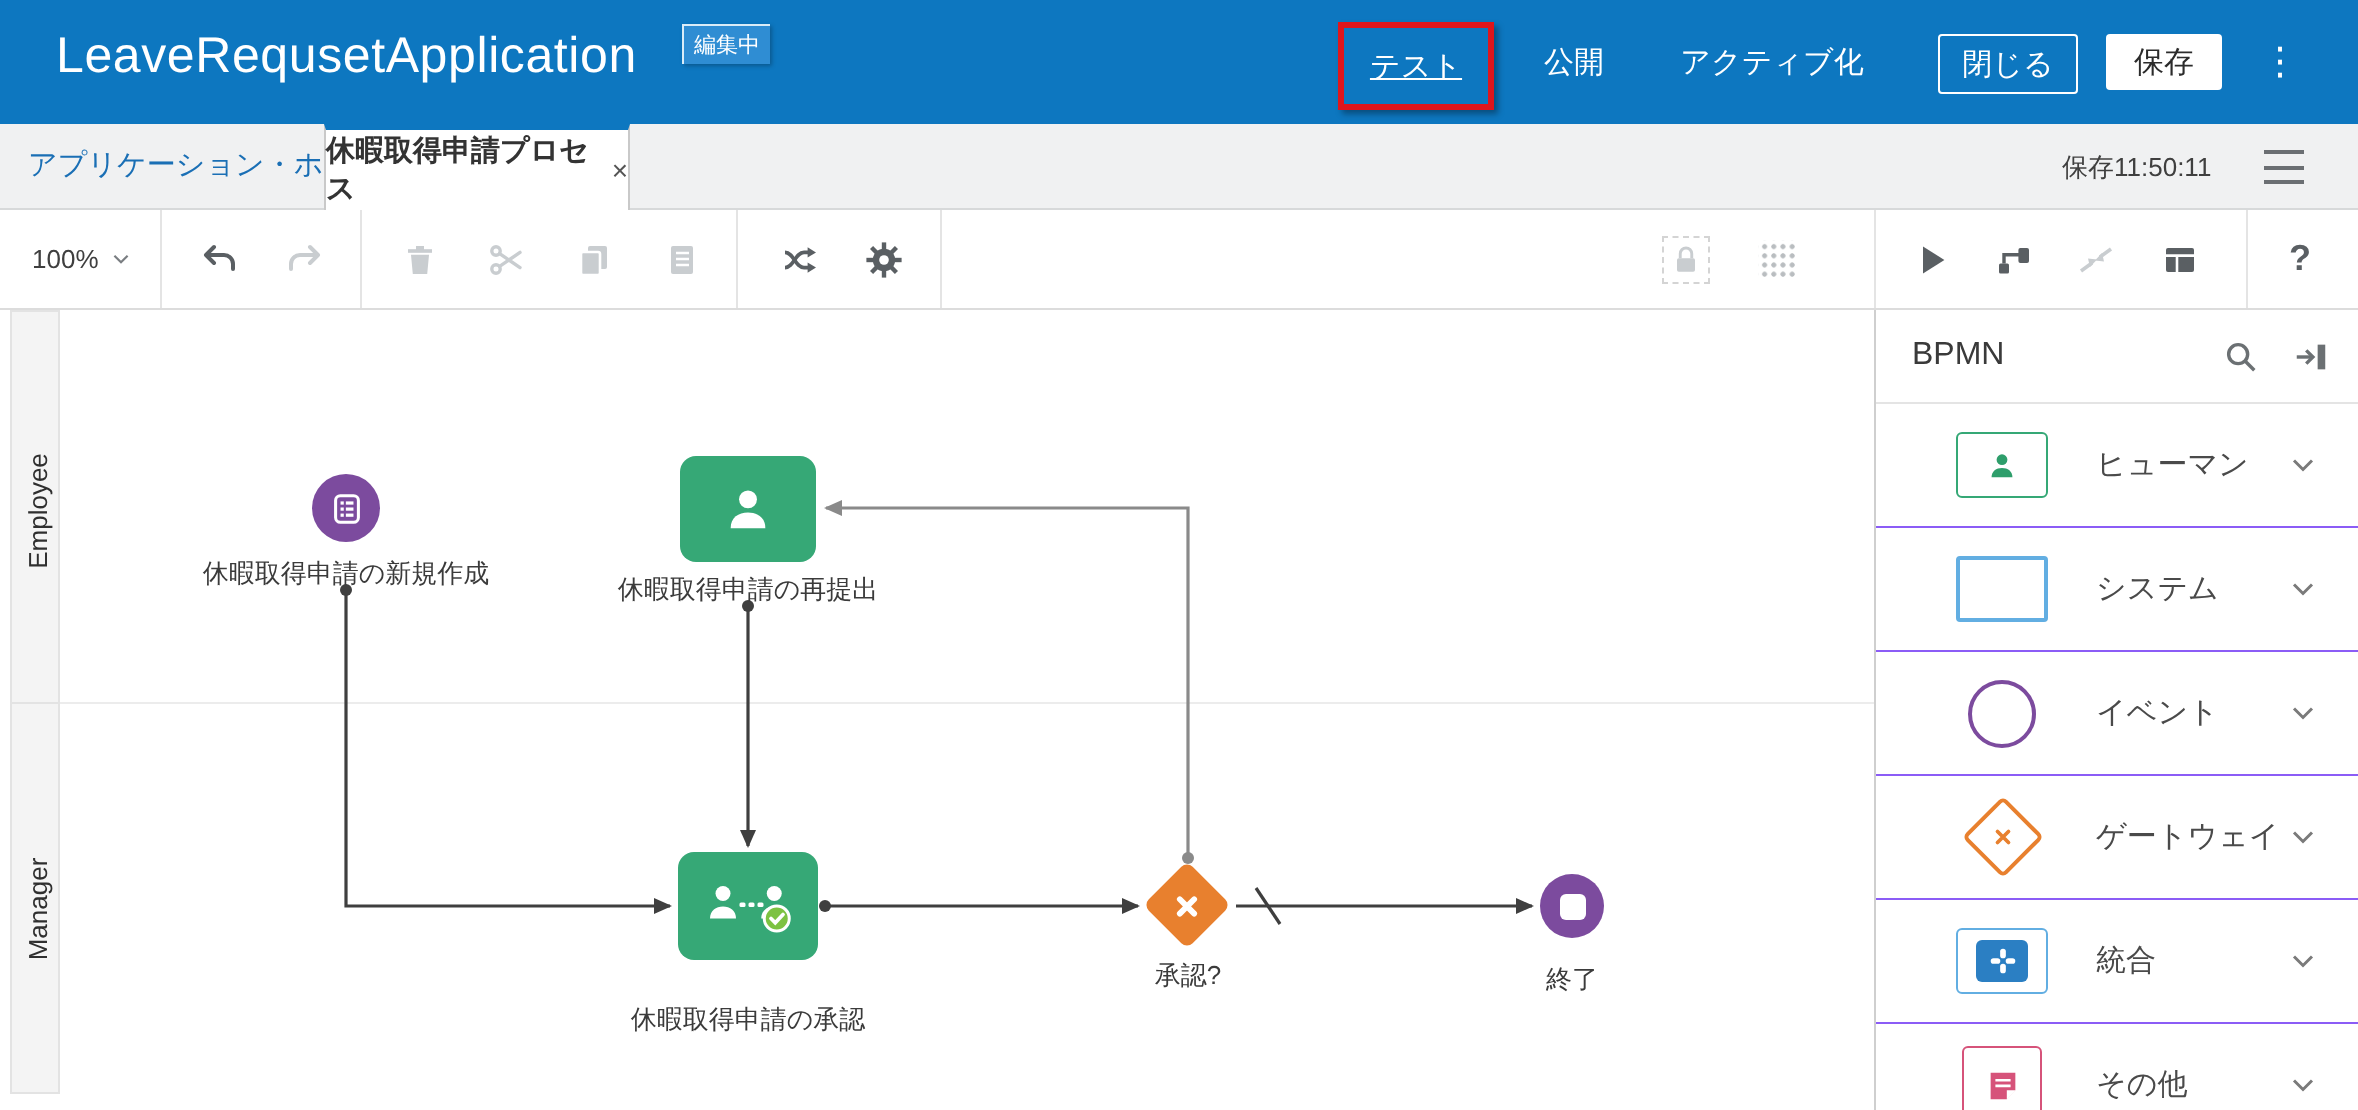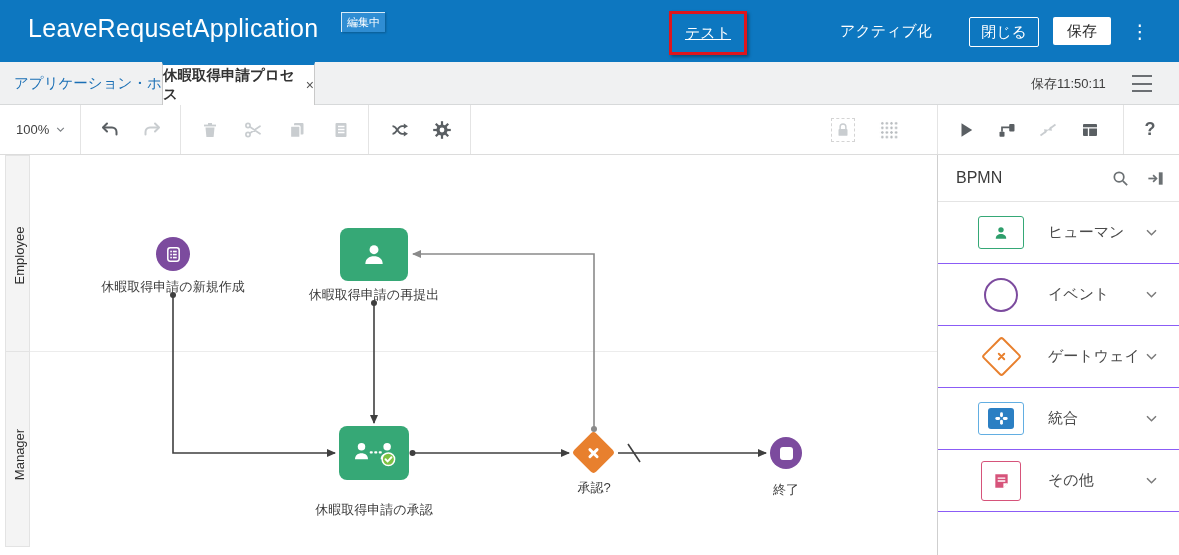--- a/index.html
+++ b/index.html
@@ -89,20 +89,21 @@
 
 <div class="screen">
 
   <div class="header">
     <div class="app-title">LeaveRequsetApplication</div>
     <div class="edit-badge">編集中</div>
 
     <div class="red-annotation">
       <span class="lbl">テスト</span>
     </div>
+    <div class="hbtn" style="left:760px;width:54px;">公開</div>
     <div class="hbtn" style="left:828px;width:116px;">アクティブ化</div>
     <div class="btn-outline">閉じる</div>
     <div class="btn-solid">保存</div>
     <div class="kebab">⋮</div>
   </div>
 
   <div class="tabbar">
     <div class="home-tab">アプリケーション・ホーム</div>
     <div class="active-tab">
       <span>休暇取得申請プロセス</span>
@@ -355,20 +356,31 @@
       </span>
         </span>
       <span class="sb-label">ヒューマン</span>
       <span class="sb-chev">
           <svg width="15" height="15" viewBox="0 0 20 20">
             <path d="M4 7 L10 13 L16 7" fill="none" stroke="#7a7a7a" stroke-width="2"></path>
           </svg>
         </span>
     </div>
 
+    <div class="sb-row">
+      <span class="sb-iconcell">
+          <span class="shape-system"></span>
+        </span>
+      <span class="sb-label">システム</span>
+      <span class="sb-chev">
+          <svg width="15" height="15" viewBox="0 0 20 20">
+            <path d="M4 7 L10 13 L16 7" fill="none" stroke="#7a7a7a" stroke-width="2"></path>
+          </svg>
+        </span>
+    </div>
 
     <div class="sb-row">
       <span class="sb-iconcell">
           <span class="shape-event"></span>
         </span>
       <span class="sb-label">イベント</span>
       <span class="sb-chev">
           <svg width="15" height="15" viewBox="0 0 20 20">
             <path d="M4 7 L10 13 L16 7" fill="none" stroke="#7a7a7a" stroke-width="2"></path>
           </svg>

